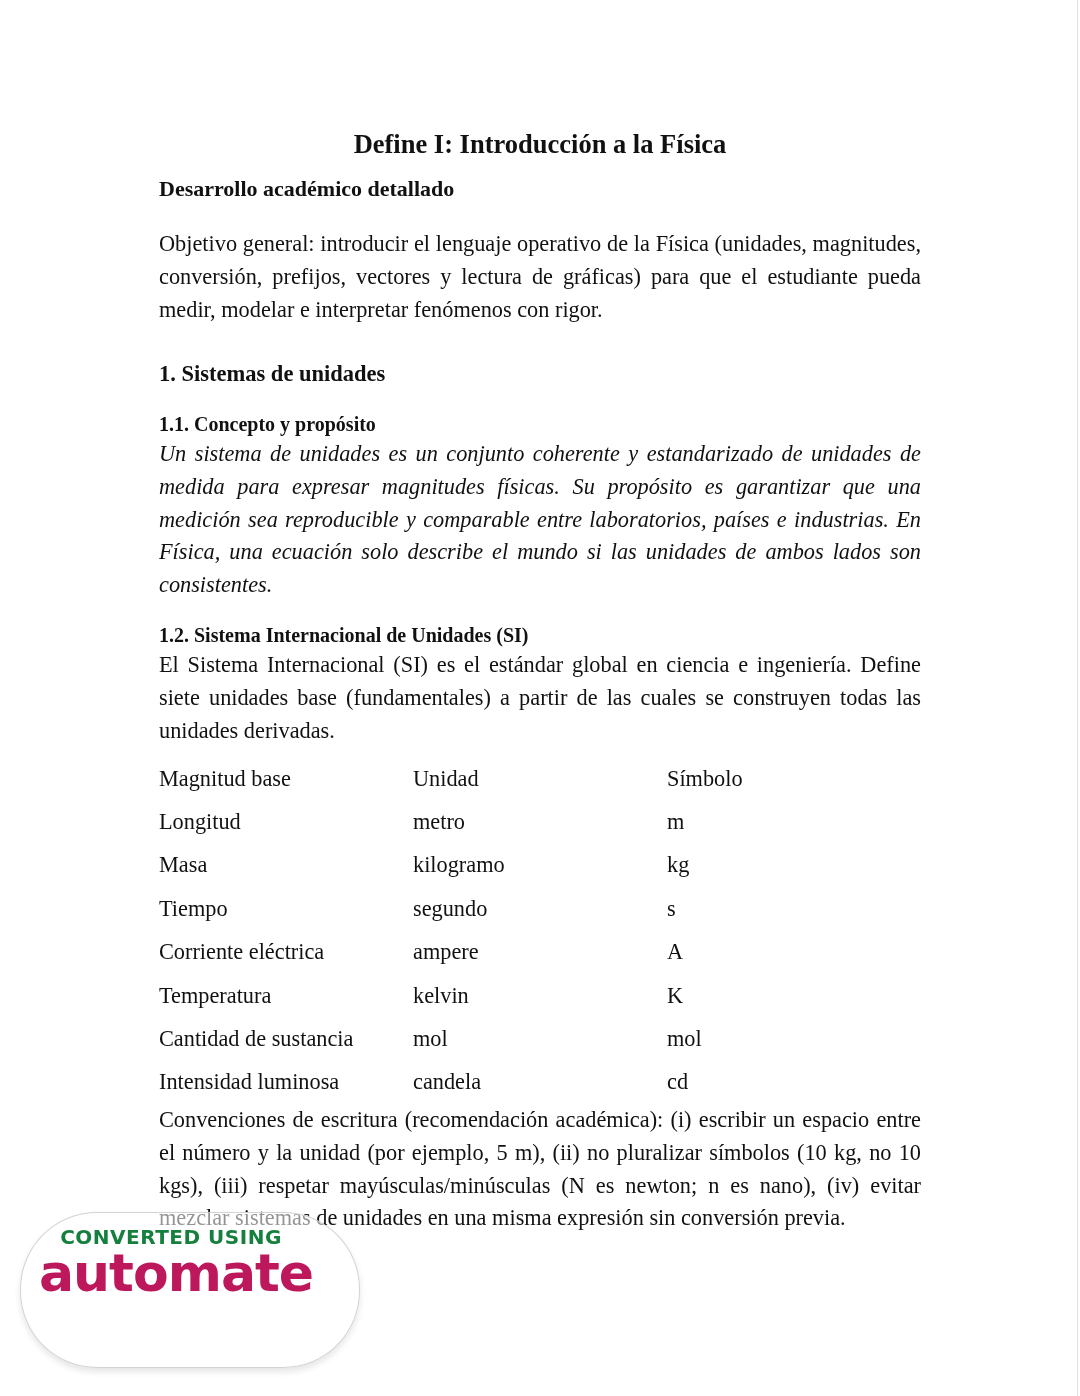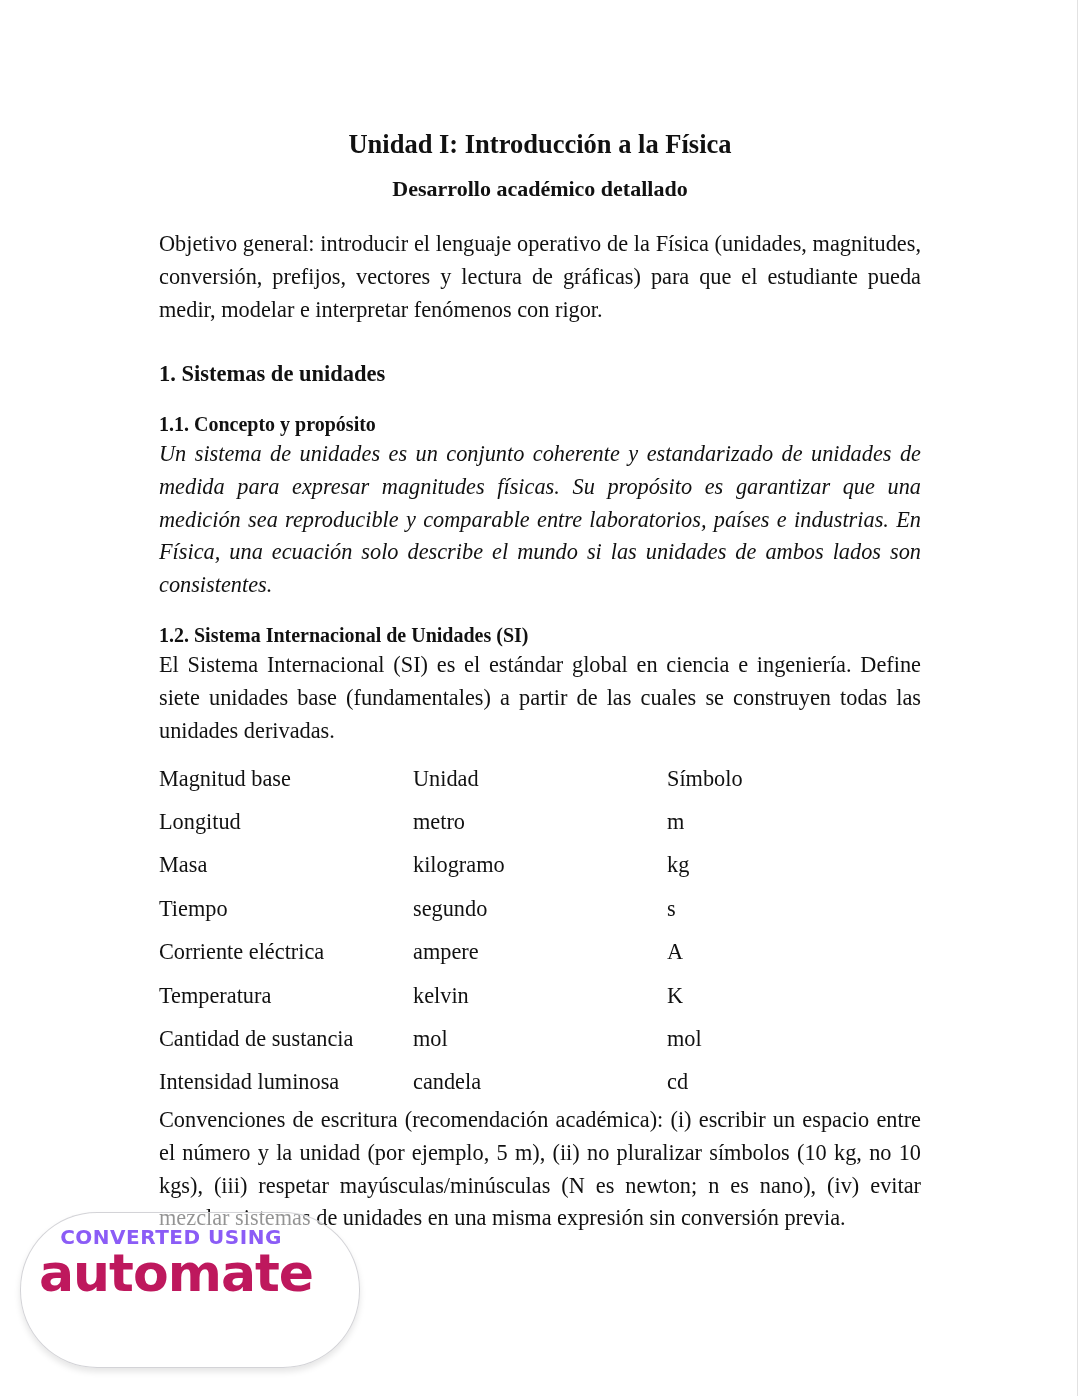--- a/index.html
+++ b/index.html
@@ -38,21 +38,21 @@
       font-weight: bold;
       font-size: 26.5px;
       line-height: 36px;
       margin: 0;
     }
     .subtitle {
       position: absolute;
       top: 173px;
       left: 0;
       width: 762px;
-      text-align: center;
+      text-align: left;
       font-weight: bold;
       font-size: 22px;
       line-height: 32px;
       margin: 0;
     }
     .para {
       position: absolute;
       left: 0;
       width: 762px;
       font-size: 22.3px;
@@ -117,21 +117,21 @@
     }
     .wm-line1 {
       position: absolute;
       top: 12px;
       left: 0;
       width: 300px;
       text-align: center;
       font-weight: bold;
       font-size: 20px;
       letter-spacing: 0.5px;
-      color: #8b5cf6;
+      color: #15803d;
     }
     .wm-line2 {
       position: absolute;
       top: 30px;
       left: 18px;
       font-weight: bold;
       font-size: 52px;
       line-height: 60px;
       letter-spacing: -1px;
       color: #b4b4c2;
@@ -154,21 +154,21 @@
       margin-right: 2px;
       vertical-align: baseline;
     }
   </style>
 </head>
 <body>
 
 <div class="page-edge"></div>
 
 <div class="page">
-  <h1 class="title">Unidad I: Introducción a la Física</h1>
+  <h1 class="title">Define I: Introducción a la Física</h1>
   <h2 class="subtitle">Desarrollo académico detallado</h2>
 
   <p class="para objective">Objetivo general: introducir el lenguaje operativo de la Física (unidades, magnitudes, conversión, prefijos, vectores y lectura de gráficas) para que el estudiante pueda medir, modelar e interpretar fenómenos con rigor.</p>
 
   <h2 class="h2">1. Sistemas de unidades</h2>
 
   <h3 class="h3 h3-concept">1.1. Concepto y propósito</h3>
   <p class="para p-concept">Un sistema de unidades es un conjunto coherente y estandarizado de unidades de medida para expresar magnitudes físicas. Su propósito es garantizar que una medición sea reproducible y comparable entre laboratorios, países e industrias. En Física, una ecuación solo describe el mundo si las unidades de ambos lados son consistentes.</p>
 
   <h3 class="h3 h3-si">1.2. Sistema Internacional de Unidades (SI)</h3>

